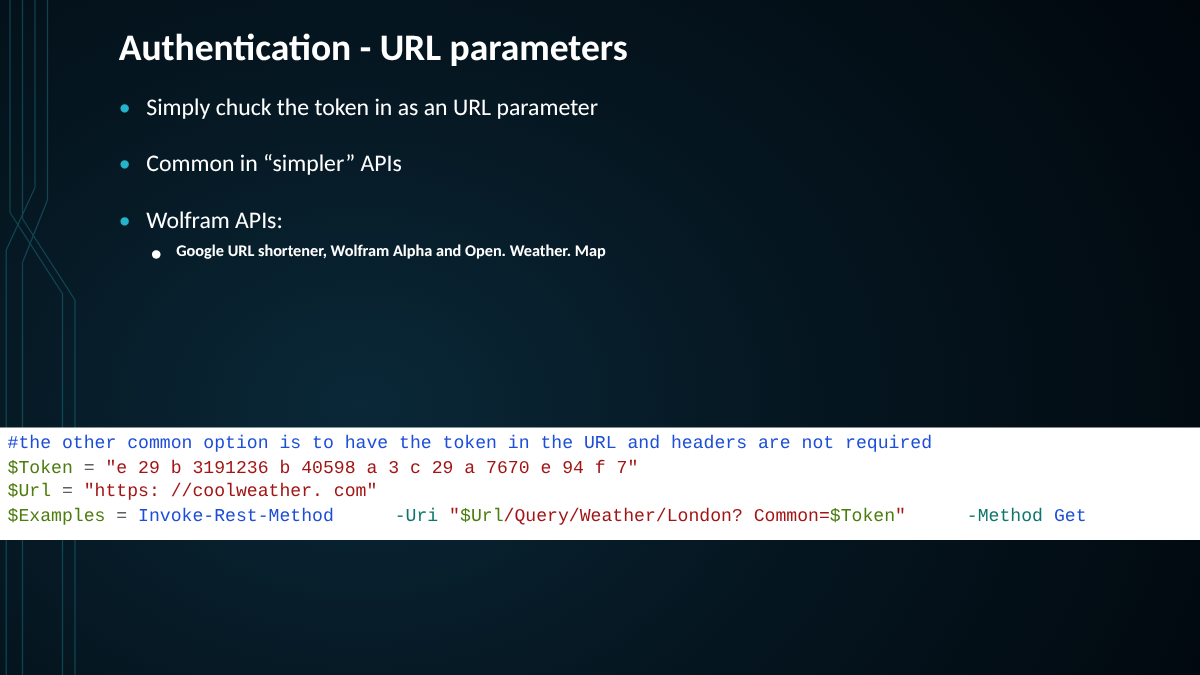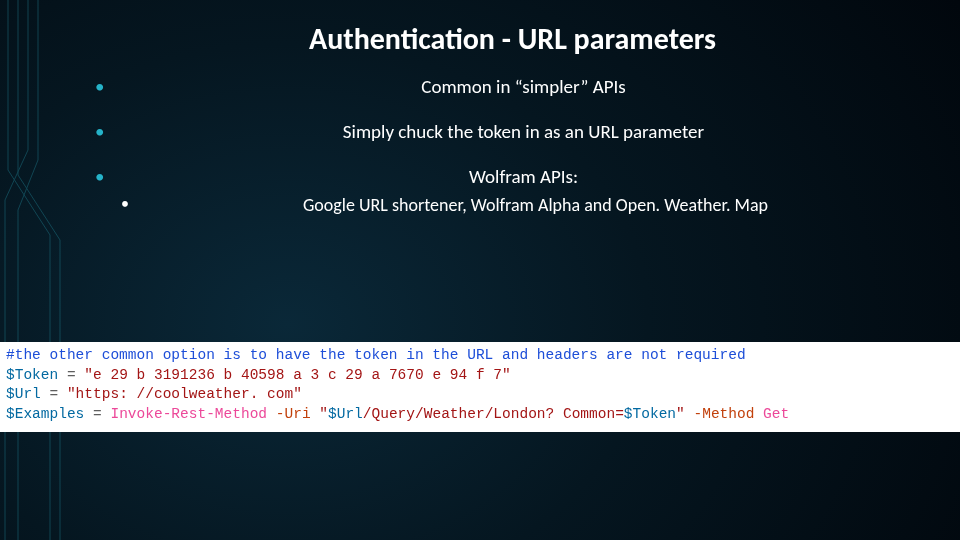--- a/index.html
+++ b/index.html
@@ -9,21 +9,21 @@
     font-family: "Segoe UI", "Calibri", Arial, sans-serif;
     position: relative;
   }
   .deco-lines {
     position: absolute;
     left: 0; top: 0; width: 80px; height: 540px;
     pointer-events: none;
   }
   .slide {
     position: absolute;
-    left: 95px; top: 20px; right: 30px; bottom: 20px; text-align: center;
+    left: 95px; top: 20px; right: 30px; bottom: 20px;
   }
   .title {
     color: #ffffff;
     font-size: 30px;
     font-weight: 700;
     margin-bottom: 18px;
   }
   ul.lvl1 {
     list-style: none;
     color: #ffffff;
@@ -42,21 +42,22 @@
     top: 0;
     font-size: 19px;
   }
   ul.lvl2 {
     list-style: none;
     margin-top: 6px;
   }
   ul.lvl2 > li {
     padding-left: 24px;
     position: relative;
-    font-size: 18px;
+    font-size: 13px;
+    font-weight: bold;
   }
   ul.lvl2 > li::before {
     content: "•";
     color: #ffffff;
     position: absolute;
     left: 4px;
     top: 0;
     font-size: 16px;
   }
   .codeblock {
@@ -66,25 +67,25 @@
     top: 342px;
     background: #ffffff;
     padding: 4px 6px 8px 6px;
     font-family: Consolas, "Courier New", monospace;
     font-size: 14.5px;
     line-height: 1.35;
     white-space: pre;
     color: #000000;
   }
   .c-comment { color: #1d4ed8; }
-  .c-var     { color: #0369a1; }
+  .c-var     { color: #4d7c0f; }
   .c-op      { color: #5e5e5e; }
   .c-str     { color: #a31515; }
-  .c-cmd     { color: #ec4899; }
-  .c-param   { color: #c2410c; }
+  .c-cmd     { color: #1d4ed8; }
+  .c-param   { color: #0f766e; margin-left: 40px; }
 </style>
 </head>
 <body>
 
 <svg class="deco-lines" viewBox="0 0 80 540" preserveAspectRatio="none">
   <g stroke="#1a6a7a" stroke-width="1" fill="none" opacity="0.55">
     <line x1="8" y1="0" x2="8" y2="170"></line>
     <line x1="8" y1="170" x2="50" y2="235"></line>
     <line x1="50" y1="235" x2="50" y2="540"></line>
     <line x1="18" y1="0" x2="18" y2="175"></line>
@@ -97,22 +98,22 @@
     <line x1="38" y1="160" x2="18" y2="210"></line>
     <line x1="18" y1="210" x2="18" y2="540"></line>
   </g>
 </svg>
 
 <div class="slide">
 
   <h1 class="title">Authentication - URL parameters</h1>
 
   <ul class="lvl1">
+    <li>Simply chuck the token in as an URL parameter</li>
     <li>Common in “simpler” APIs</li>
-    <li>Simply chuck the token in as an URL parameter</li>
     <li>
       <span>Wolfram APIs:</span>
       <ul class="lvl2">
         <li>Google URL shortener,  Wolfram Alpha and Open. Weather. Map</li>
       </ul>
     </li>
   </ul>
 
 </div>
 

